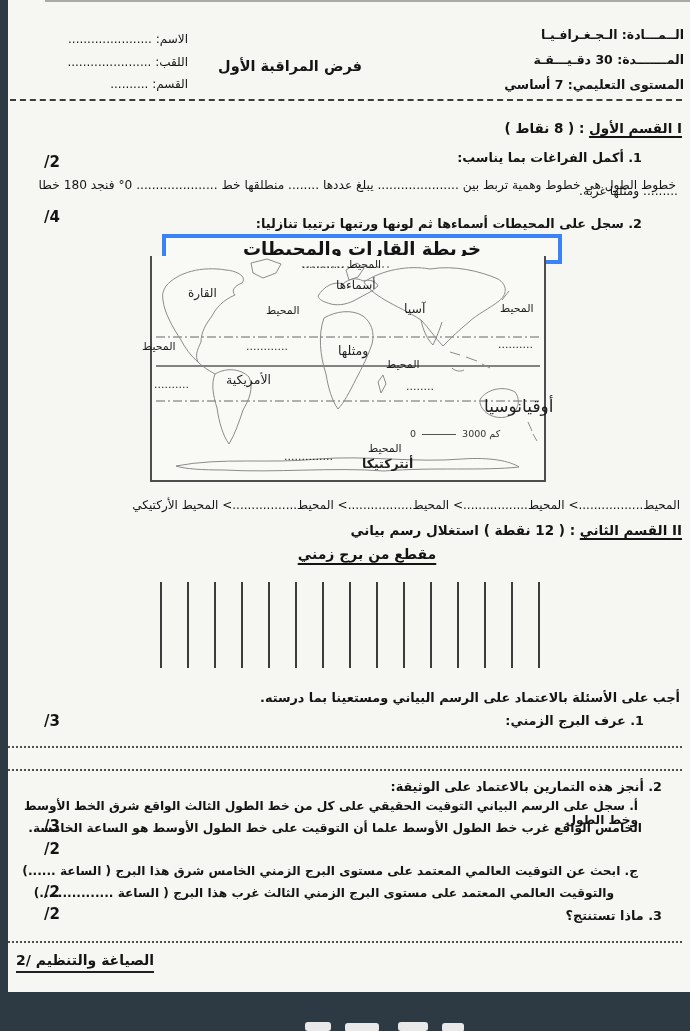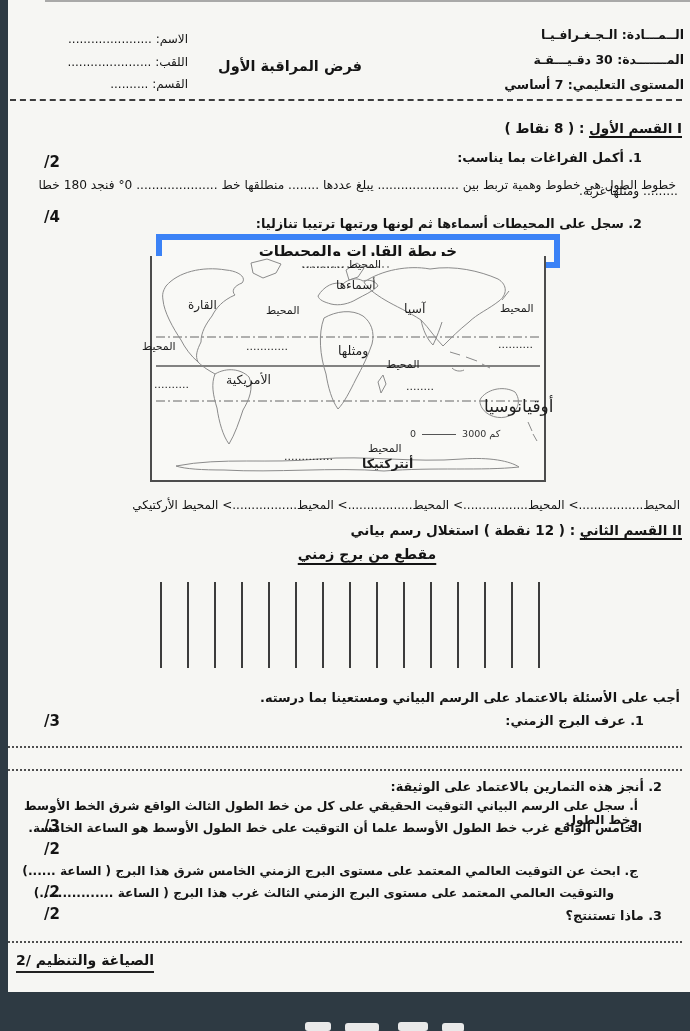--- a/index.html
+++ b/index.html
@@ -12,22 +12,22 @@
   .hdr-right .l2,.hdr-right .l3{font-weight:600;}
   .doc-title{left:210px;top:46px;width:160px;text-align:center;font-size:14.5px;font-weight:bold;
              text-decoration-thickness:2px;text-underline-offset:4px;margin-top:12px;}
   .hdr-left{left:10px;top:28px;width:178px;font-size:12px;line-height:22.5px;text-align:right;}
   .sep-dash{left:10px;top:99px;width:672px;border-top:2px dashed #3d3d3d;}
   .sec-head{right:8px;font-size:13.5px;font-weight:bold;}
   .u{text-decoration:underline;text-decoration-thickness:2px;text-underline-offset:3px;}
   .qlabel{font-size:12.8px;font-weight:bold;text-align:right;}
   .body-line{font-size:12.2px;text-align:right;}
   .mark{font-size:15px;font-weight:bold;direction:ltr;text-align:left;}
-  .map-title{left:156px;top:234px;width:392px;height:22px;line-height:22px;border:6px solid #3b82f6;
-             background:#f9f9f6;text-align:center;font-size:15px;font-weight:bold;}
+  .map-title{left:162px;top:234px;width:392px;height:22px;line-height:22px;border:4px solid #3b82f6;
+             background:#f9f9f6;text-align:center;font-size:18px;font-weight:bold;}
   .map-body{left:150px;top:256px;width:392px;height:224px;border:2px solid #4d4d4d;border-top:none;
             background:#f9f9f6;}
   .map-overlay{position:absolute;left:0;top:0;width:392px;height:224px;}
   .map-label{position:absolute;font-size:11px;color:#1e1e1e;white-space:nowrap;letter-spacing:0;}
   .map-scale{position:absolute;left:258px;top:172px;font-size:9.5px;direction:rtl;color:#333;}
   .map-scale .bar{display:inline-block;width:34px;height:1.5px;background:#555;vertical-align:middle;margin:0 3px;}
   .ordering{right:10px;top:498px;width:672px;font-size:12px;text-align:right;}
   .dia-title{left:292px;top:546px;width:150px;text-align:center;font-size:14px;font-weight:bold;
              text-decoration:underline;text-decoration-thickness:2px;text-underline-offset:4px;}
   .tower{left:160px;top:582px;width:392px;height:86px;}
@@ -109,21 +109,21 @@
         <span>كم</span>
         <span>3000</span>
         <span class="bar"></span>
         <span>0</span>
       </div>
     <div class="map-label" style="left: 150px; top: 2px;">المحيط ............</div>
         <div class="map-label" style="left: 184px; top: 22px; font-size: 12px;">أسماءها</div>
         <div class="map-label" style="left: 252px; top: 45px; font-size: 12.5px;">آسيا</div>
         <div class="map-label" style="left: 348px; top: 46px;">المحيط</div>
         <div class="map-label" style="left: 346px; top: 82px;">..........</div>
-        <div class="map-label" style="left: 36px; top: 42px; font-size: 12px;">القارة</div>
+        <div class="map-label" style="left: 36px; top: 30px; font-size: 12px;">القارة</div>
         <div class="map-label" style="left: 114px; top: 48px;">المحيط</div>
         <div class="map-label" style="left: 94px; top: 84px;">............</div>
         <div class="map-label" style="left: -10px; top: 84px;">المحيط</div>
         <div class="map-label" style="left: 2px; top: 122px;">..........</div>
         <div class="map-label" style="left: 186px; top: 87px; font-size: 12.5px;">ومثلها</div>
         <div class="map-label" style="left: 74px; top: 116px; font-size: 12.5px;">الأمريكية</div>
         <div class="map-label" style="left: 234px; top: 102px;">المحيط</div>
         <div class="map-label" style="left: 254px; top: 124px;">........</div>
         <div class="map-label" style="left: 332px; top: 140px; font-size: 17px;">أوقيانوسيا</div>
         <div class="map-label" style="left: 216px; top: 186px;">المحيط</div>

